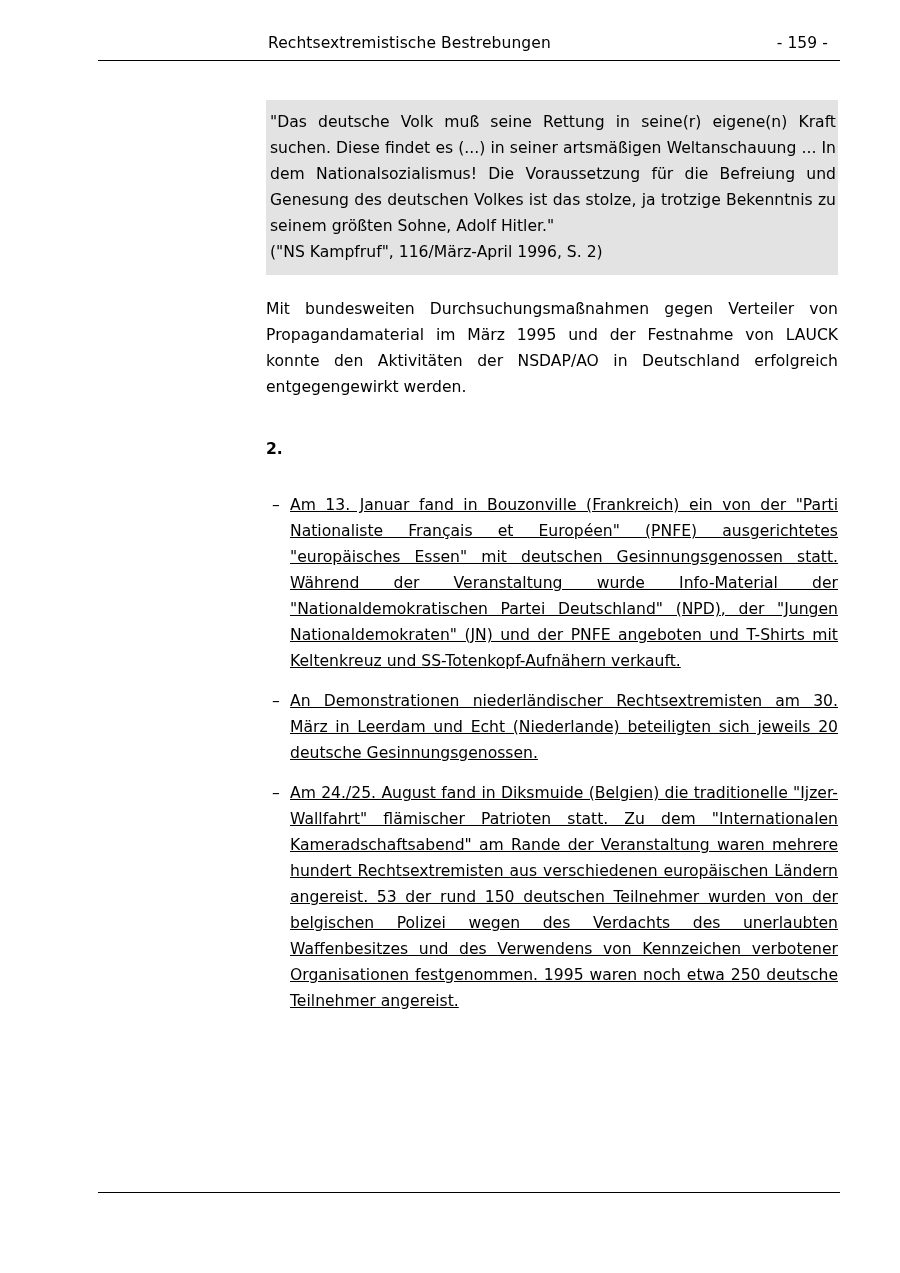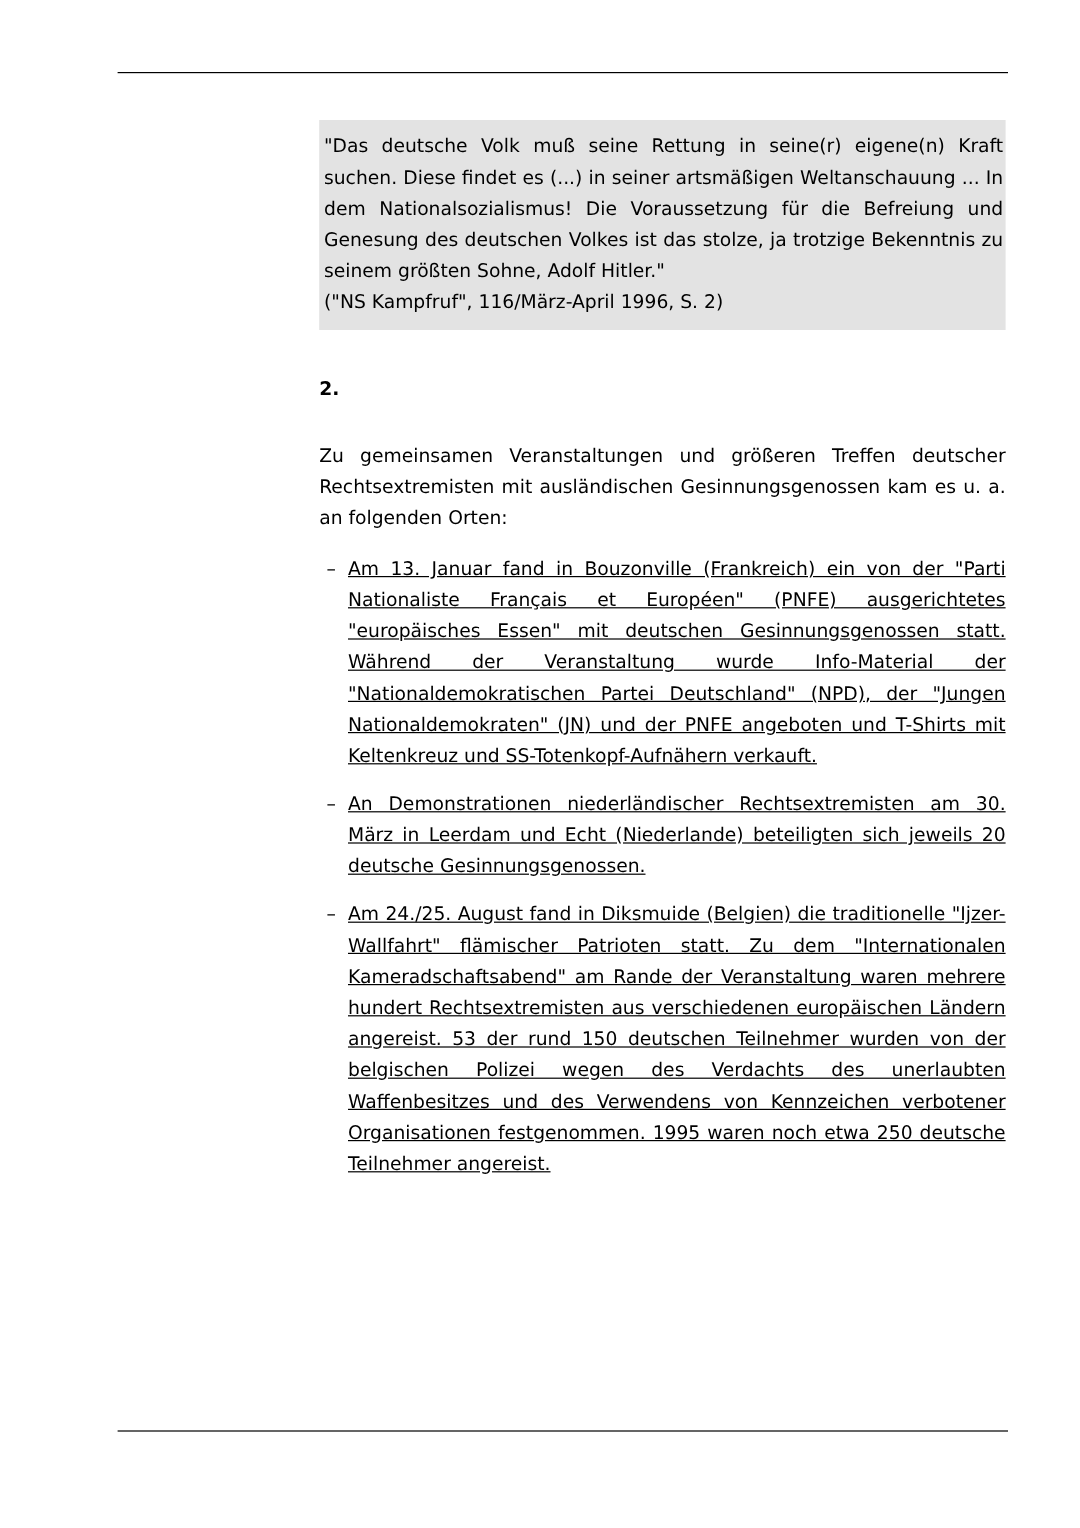--- a/index.html
+++ b/index.html
@@ -140,36 +140,40 @@
   .list-item-text {
     flex: 1 1 auto;
     text-decoration: underline;
   }
 </style>
 </head>
 <body>
 
 <div class="page">
 
+  <div class="header">
+    <div class="header-title">Rechtsextremistische Bestrebungen</div>
+    <div class="header-page-number">- 159 -</div>
+  </div>
 
   <div class="rule rule-top"></div>
 
   <div class="content">
 
     <div class="quote-block">
       <p class="justify">"Das deutsche Volk muß seine Rettung in seine(r) eigene(n) Kraft suchen. Diese findet es (...) in seiner artsmäßigen Weltanschauung ... In dem Nationalsozialismus! Die Voraussetzung für die Befreiung und Genesung des deutschen Volkes ist das stolze, ja trotzige Bekenntnis zu seinem größten Sohne, Adolf Hitler."</p>
       <p class="quote-source">("NS Kampfruf", 116/März-April 1996, S. 2)</p>
     </div>
 
+    <p class="body-paragraph justify">Mit bundesweiten Durchsuchungsmaßnahmen gegen Verteiler von Propagandamaterial im März 1995 und der Festnahme von LAUCK konnte den Aktivitäten der NSDAP/AO in Deutschland erfolgreich entgegengewirkt werden.</p>
 
     <div class="section-heading">
       <span class="num">2.</span>
     </div>
 
-    <p class="intro-paragraph justify">Zu gemeinsamen Veranstaltungen und größeren Treffen deutscher Rechtsextremisten mit ausländischen Gesinnungsgenossen kam es u. a. an folgenden Orten:</p>
 
     <ul class="dash-list">
       <li>
         <span class="dash-marker">–</span>
         <span class="list-item-text justify">Am 13. Januar fand in Bouzonville (Frankreich) ein von der "Parti Nationaliste Français et Européen" (PNFE) ausgerichtetes "europäisches Essen" mit deutschen Gesinnungsgenossen statt. Während der Veranstaltung wurde Info-Material der "Nationaldemokratischen Partei Deutschland" (NPD), der "Jungen Nationaldemokraten" (JN) und der PNFE angeboten und T-Shirts mit Keltenkreuz und SS-Totenkopf-Aufnähern verkauft.</span>
       </li>
       <li>
         <span class="dash-marker">–</span>
         <span class="list-item-text justify">An Demonstrationen niederländischer Rechtsextremisten am 30. März in Leerdam und Echt (Niederlande) beteiligten sich jeweils 20 deutsche Gesinnungsgenossen.</span>
       </li>

